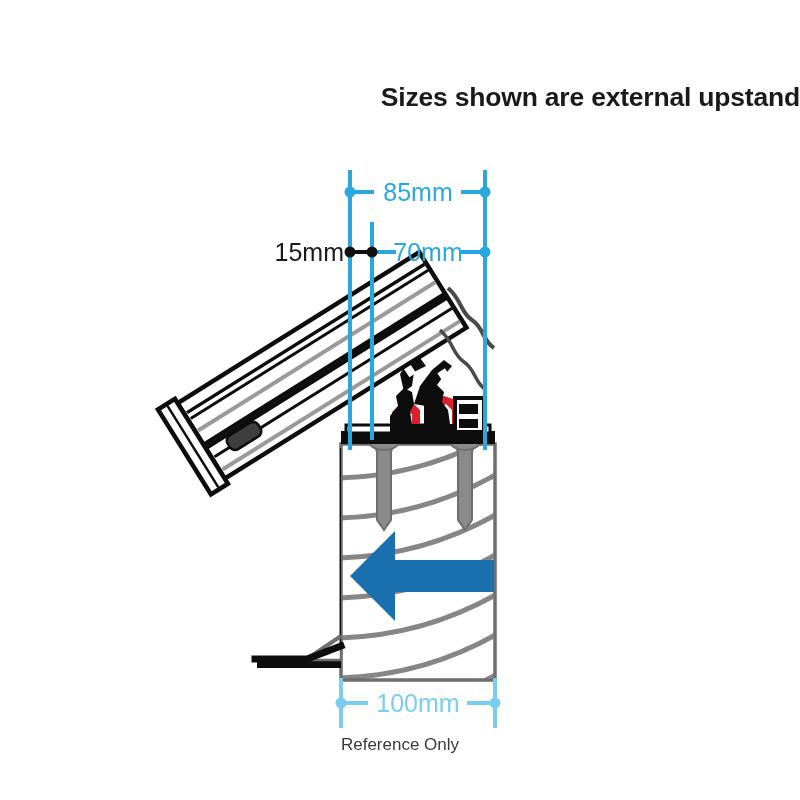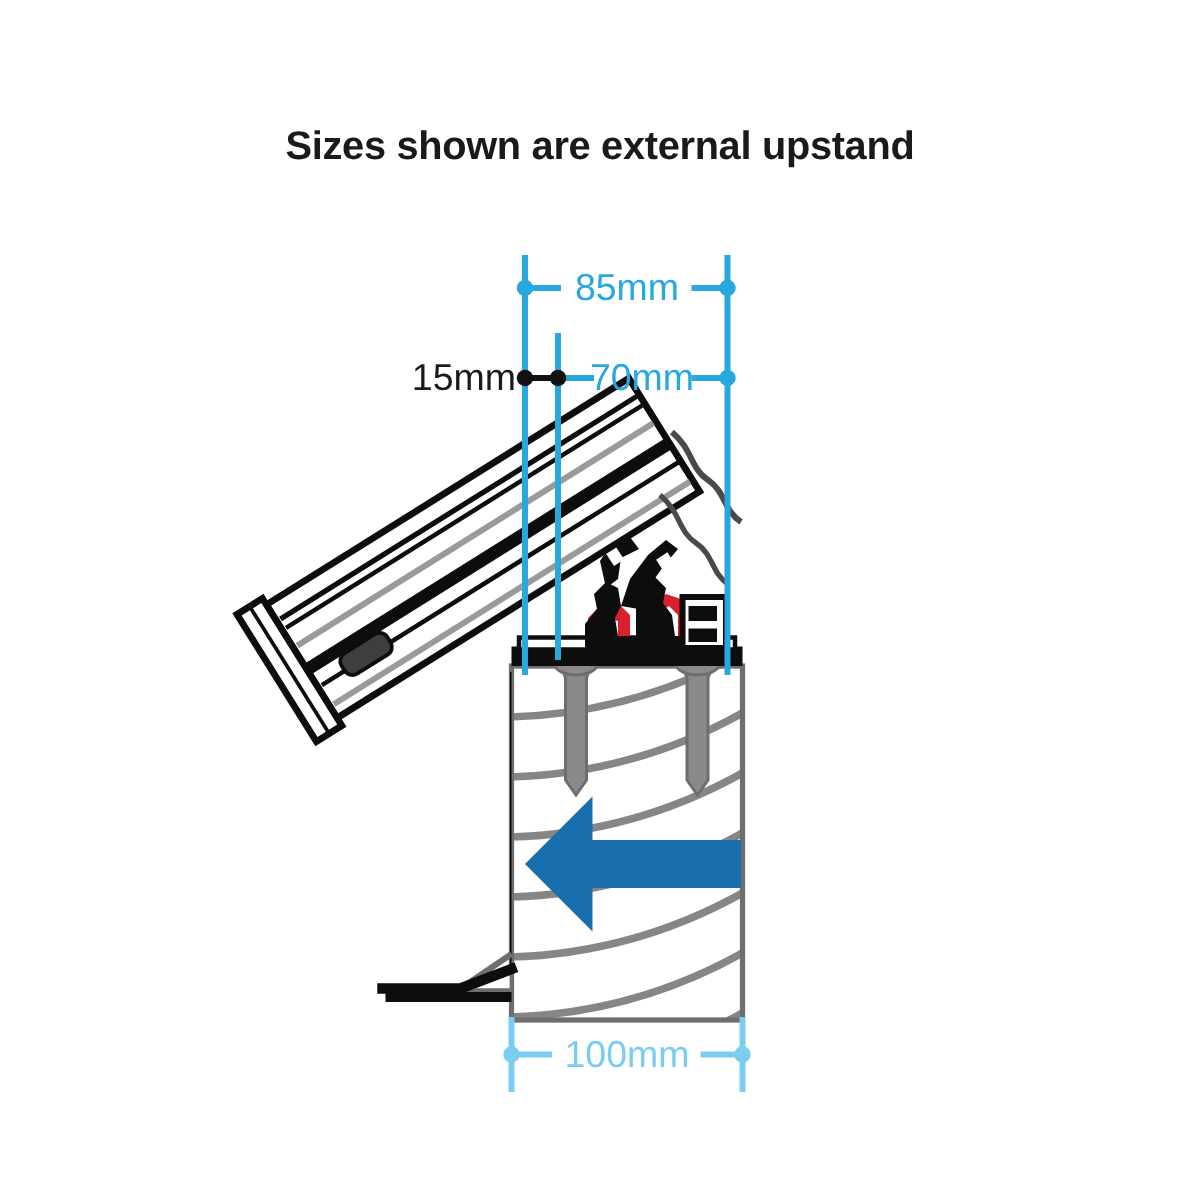--- a/index.html
+++ b/index.html
@@ -18,21 +18,21 @@
     position: relative;
     width: 800px;
     height: 800px;
     background: #ffffff;
   }
   .title {
     position: absolute;
     left: 0;
     top: 82px;
     width: 800px;
-    text-align: center;
+    text-align: right;
     font-family: "Liberation Sans", sans-serif;
     font-weight: bold;
     font-size: 26.5px;
     letter-spacing: -0.2px;
     color: #1a1a1a;
   }
   .caption {
     position: absolute;
     left: 0;
     top: 735px;
@@ -196,14 +196,15 @@
       <line x1="495" y1="678" x2="495" y2="728" stroke="#7bcdef" stroke-width="4"></line>
       <line x1="341" y1="703" x2="368" y2="703" stroke="#7bcdef" stroke-width="4"></line>
       <line x1="467" y1="703" x2="495" y2="703" stroke="#7bcdef" stroke-width="4"></line>
       <circle cx="341" cy="703" r="5.5" fill="#7bcdef"></circle>
       <circle cx="495" cy="703" r="5.5" fill="#7bcdef"></circle>
       <text class="dimtext" x="418" y="703" fill="#7bcdef" text-anchor="middle" dominant-baseline="central">100mm</text>
     </g>
 
   </svg>
 
+  <div class="caption">Reference Only</div>
 
 </div>
 
 </body></html>

